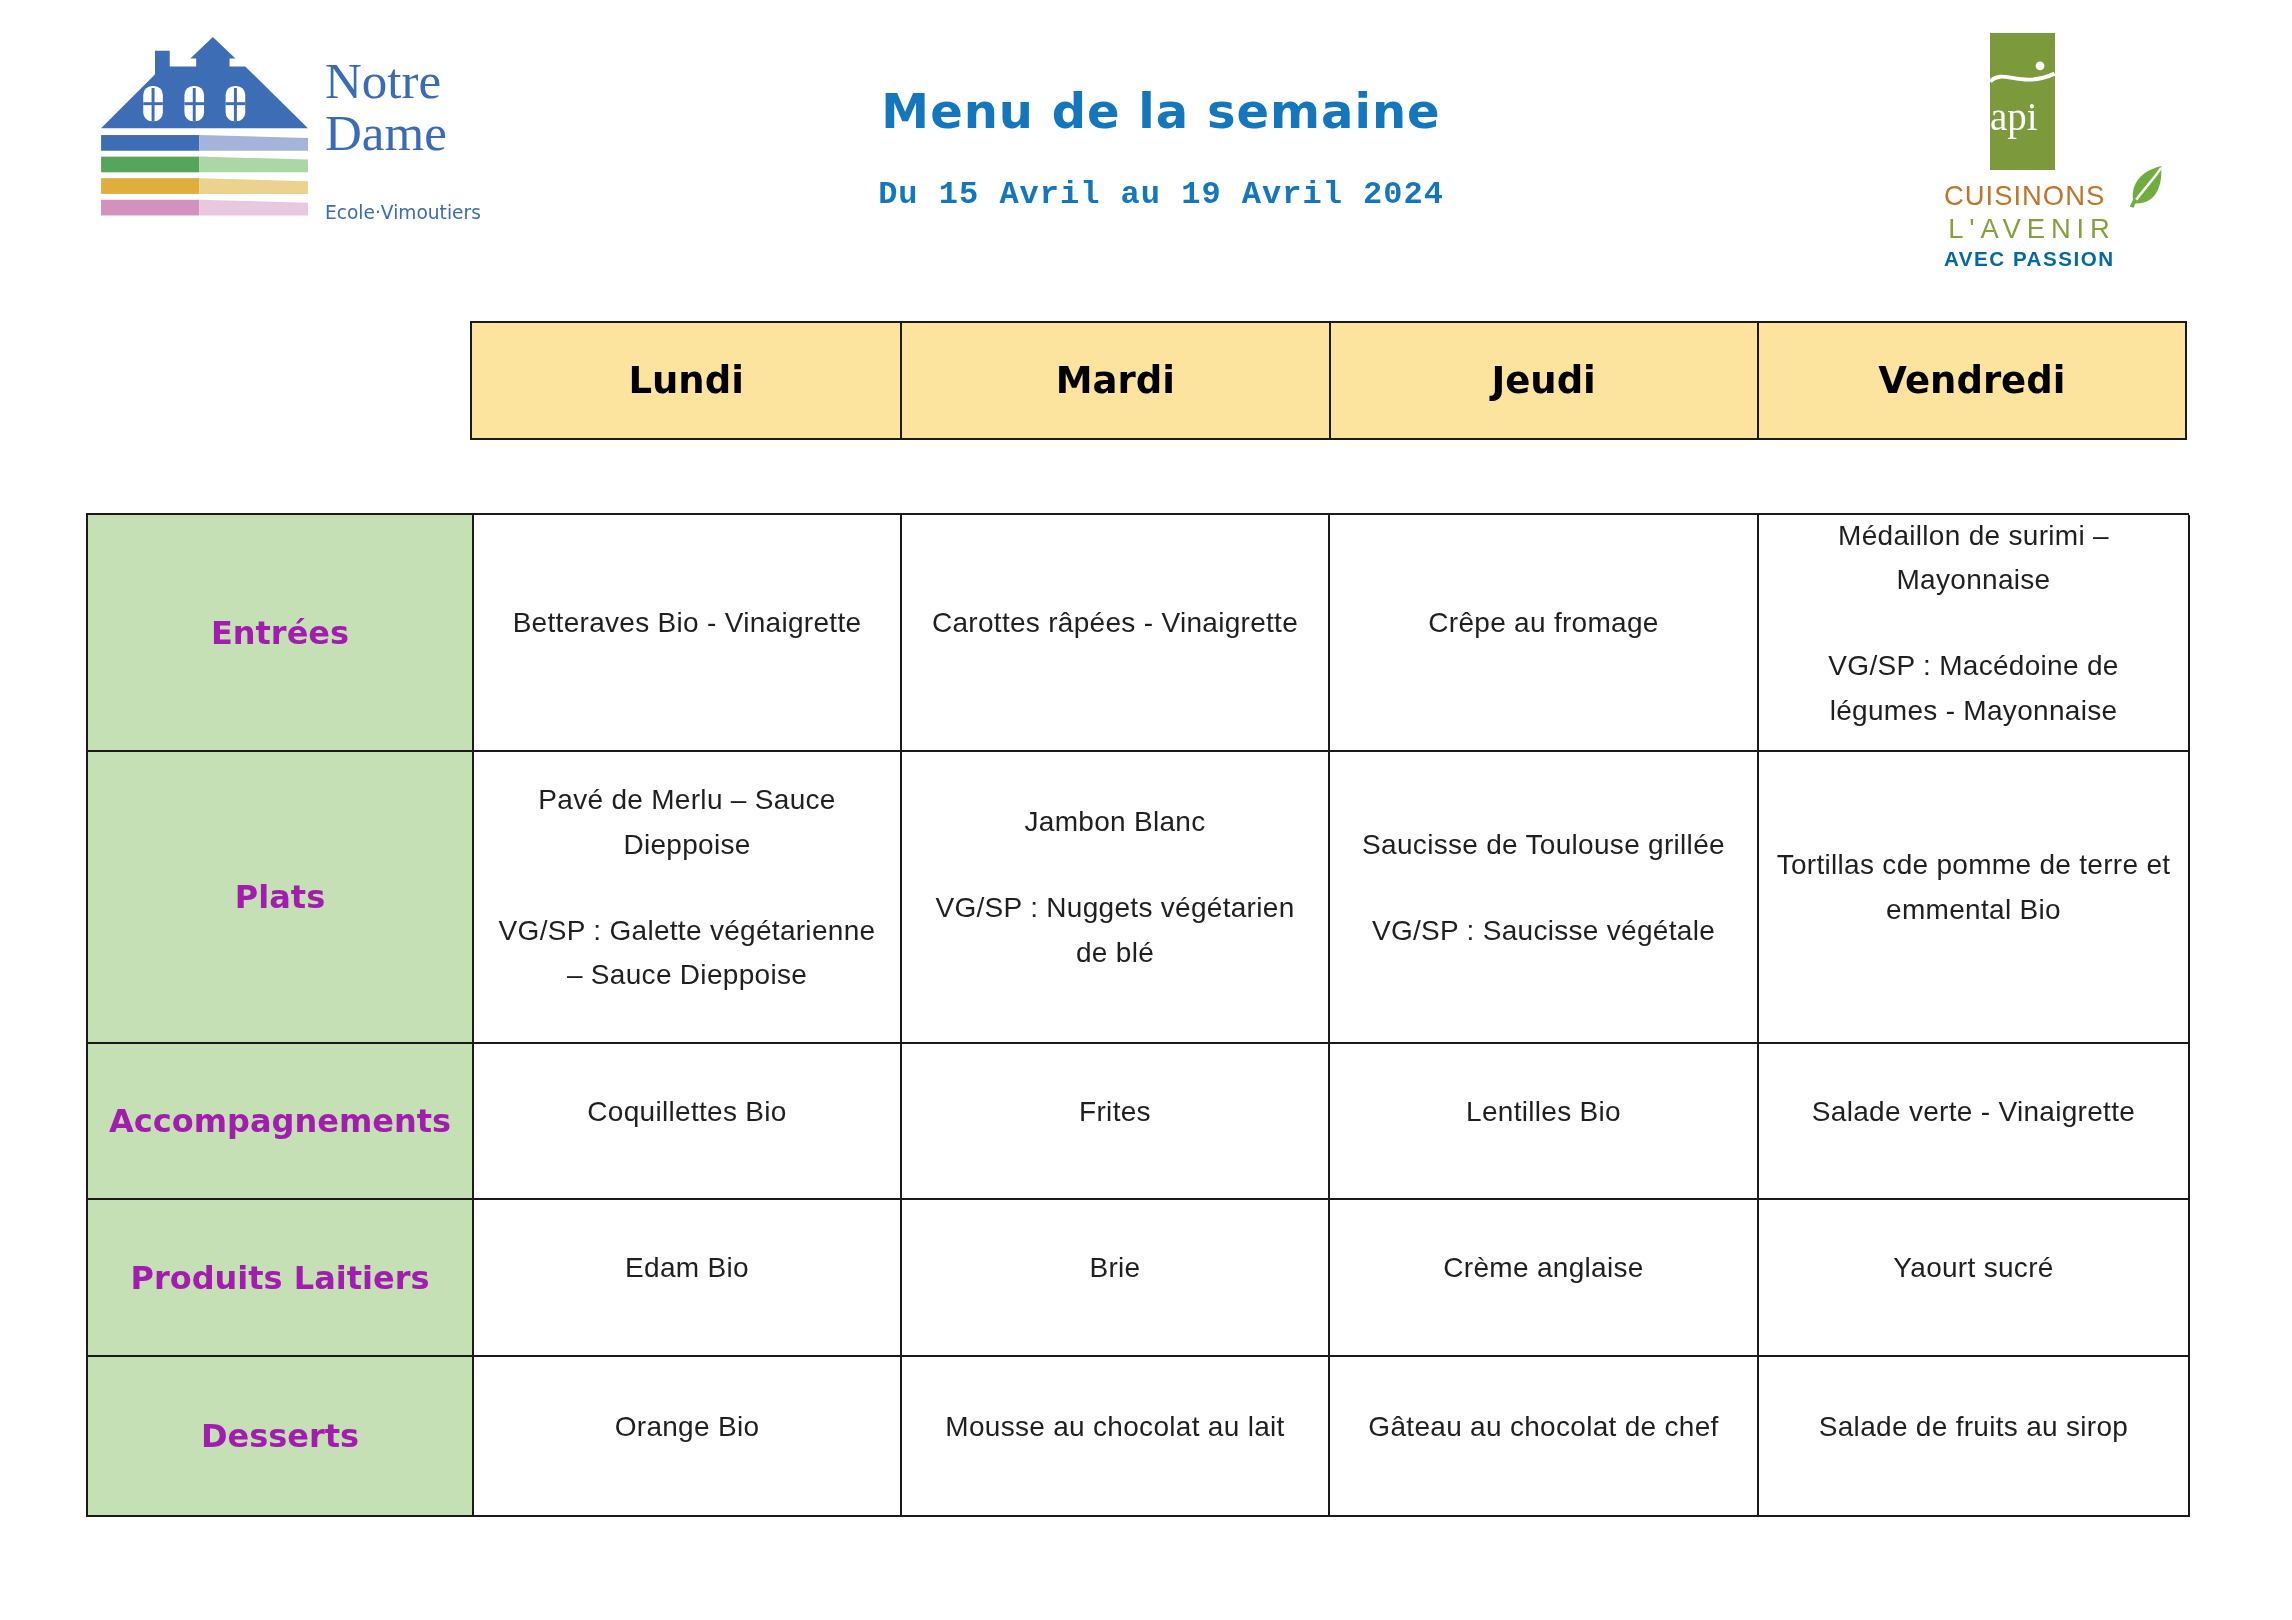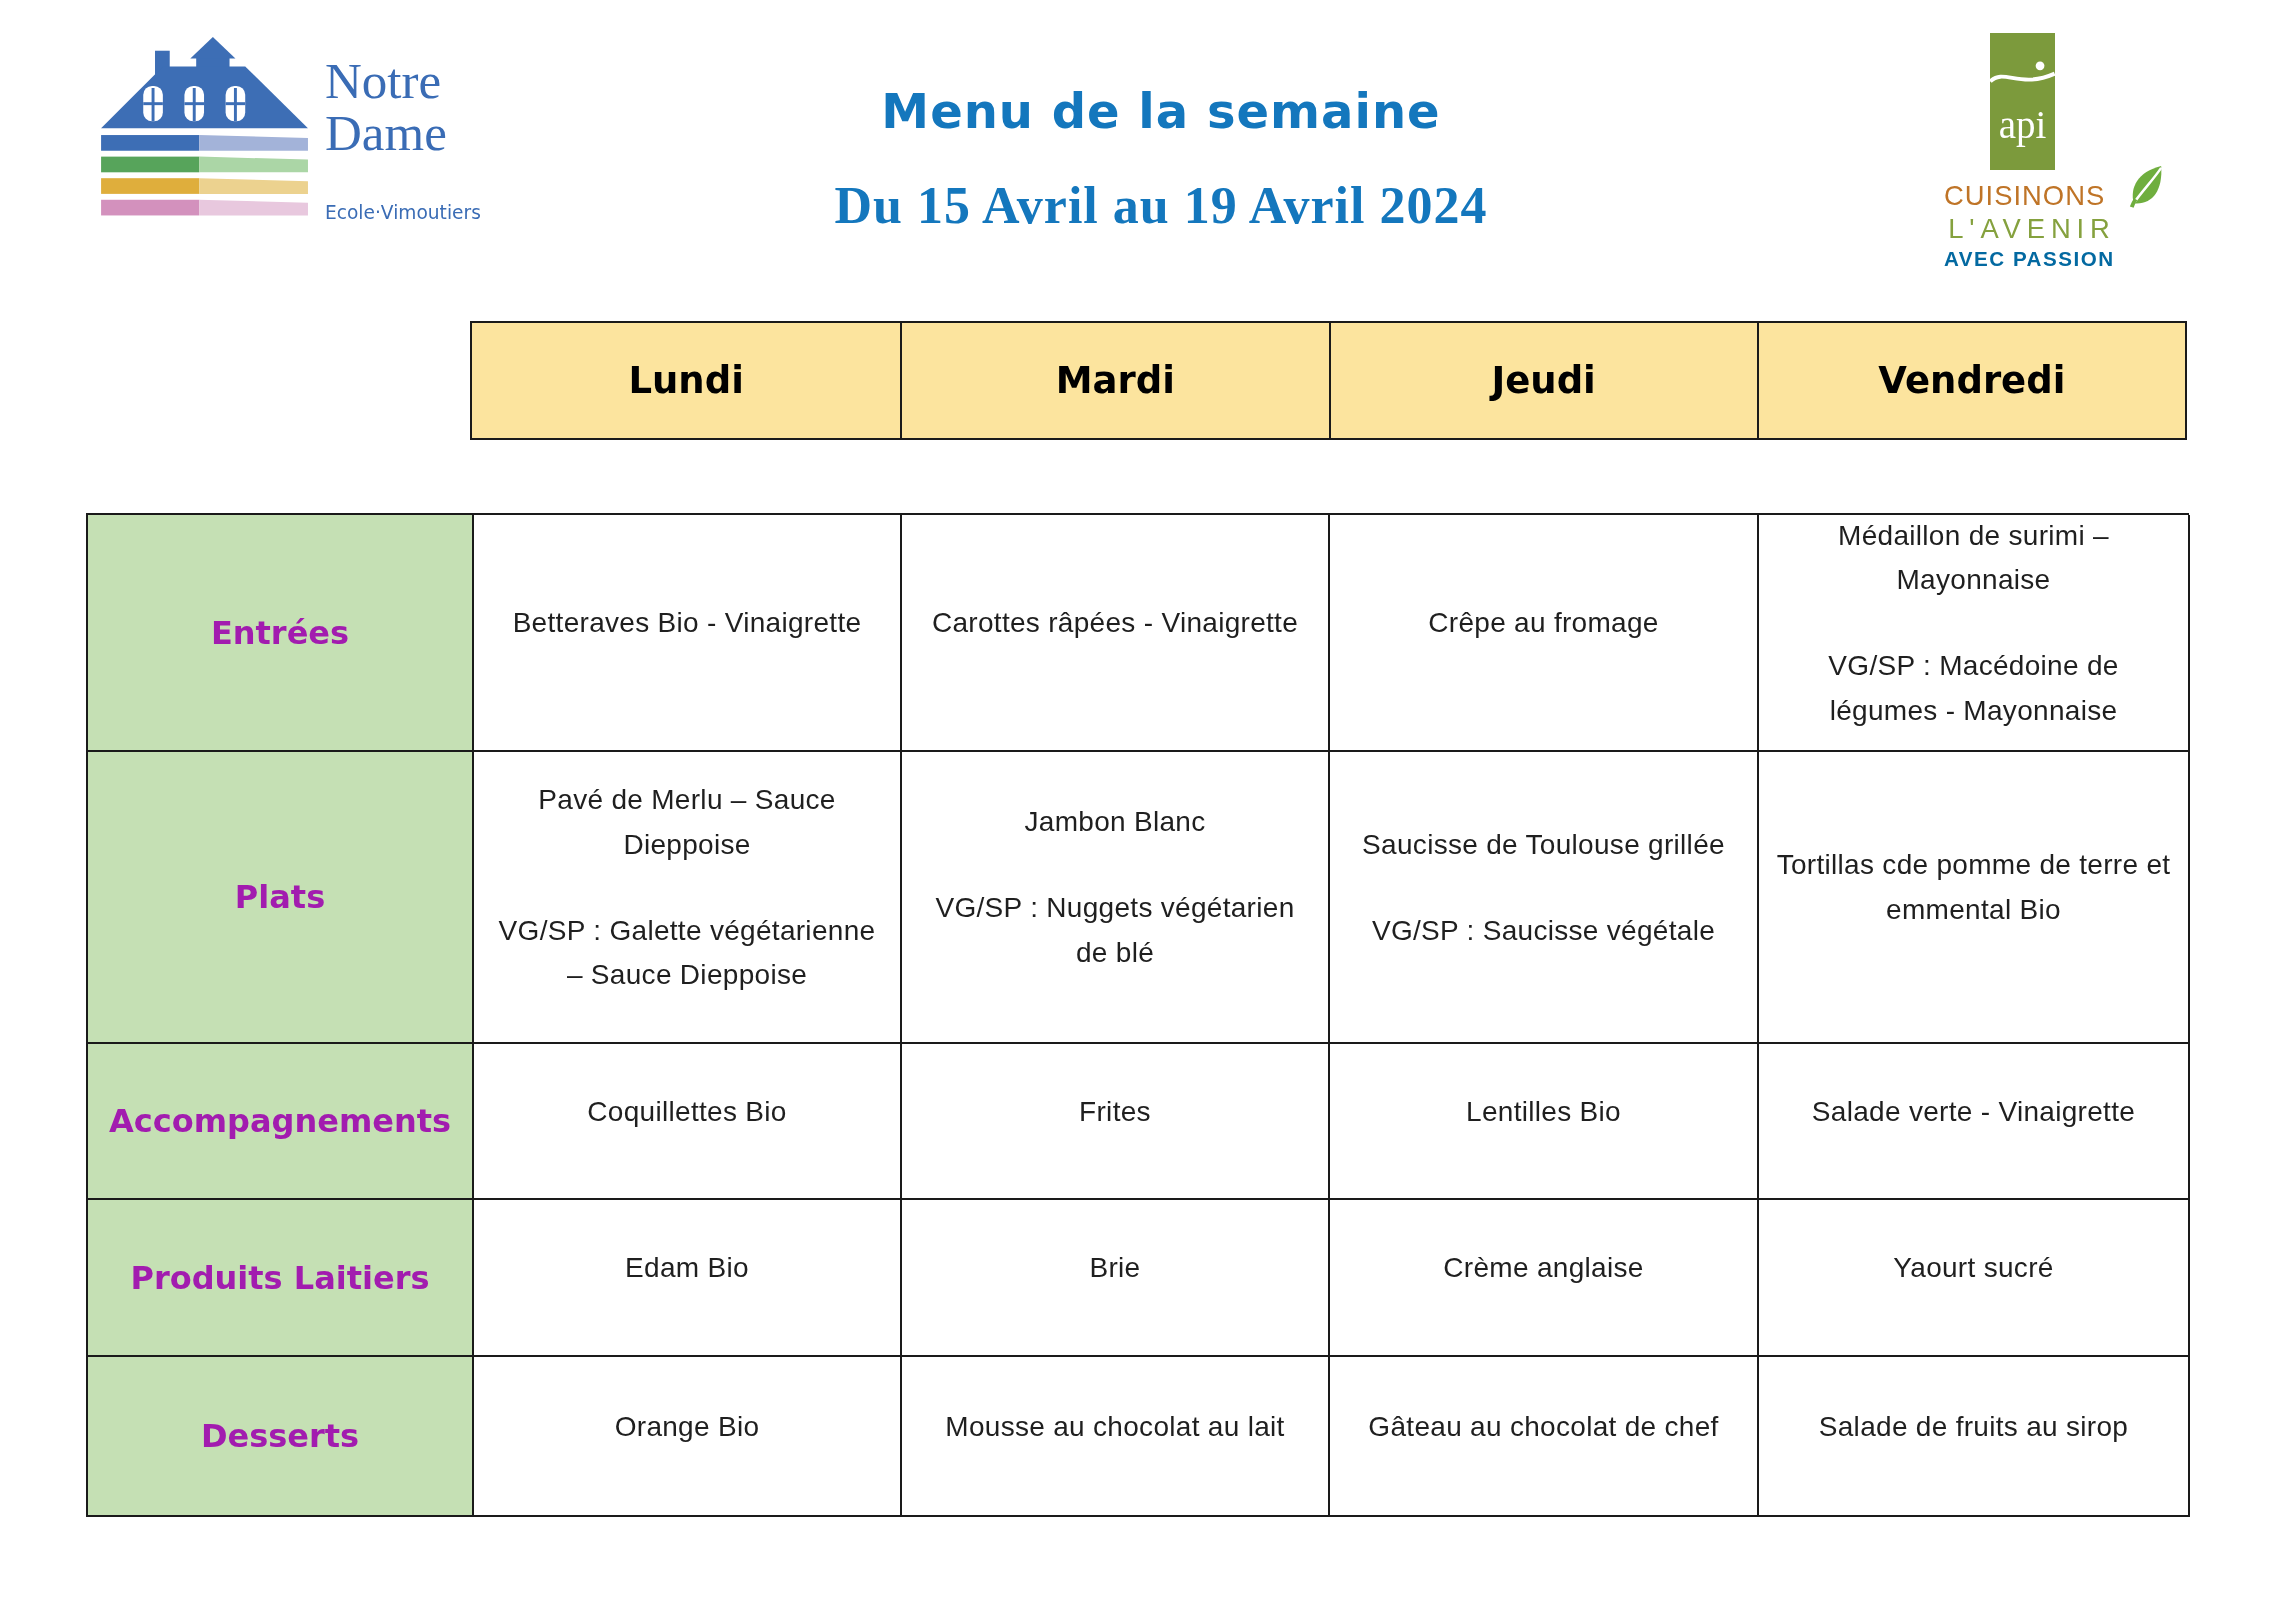--- a/index.html
+++ b/index.html
@@ -11,28 +11,28 @@
   .school-logo{position:absolute;left:98px;top:37px;width:392px;height:201px;}
   .school-logo svg{position:absolute;left:0;top:0;}
   .nd-name{position:absolute;left:227px;top:17.6px;line-height:1.02;
     font-size:51px;color:#3a6cb5;font-family:Liberation Serif, serif;font-weight:400;}
   .nd-sub{position:absolute;left:227px;top:165px;font-size:18.6px;color:#3a6cb5;
     font-family:"DejaVu Sans",sans-serif;}
   
   .title-wrap{position:absolute;left:29px;right:0;top:59px;text-align:center;margin-top:24px;}
   .title-line1{font-size:48px;font-weight:bold;color:#1477bd;
     font-family:"DejaVu Sans",sans-serif;letter-spacing:1px;}
-  .title-line2{margin-top:37px;font-size:52px;font-weight:bold;color:#1477bd;
-    font-family:Liberation Serif, serif;letter-spacing:1px;}
+  .title-line2{margin-top:37px;font-size:32px;font-weight:bold;color:#1477bd;
+    font-family:Liberation Mono, monospace;letter-spacing:1px;}
   
   .api-logo{position:absolute;left:1944px;top:33px;width:250px;height:230px;}
   .api-block{position:absolute;left:46px;top:0;width:65px;height:137px;background:#7c9a3c;}
   .api-block svg{position:absolute;left:0;top:27.4px;}
-  .api-word{position:absolute;left:0;right:0;top:61px;text-align:center;color:#ffffff;
-    font-family:"Liberation Serif",serif;font-size:39px;margin-top:8px;}
+  .api-word{position:absolute;left:0;right:0;top:61px;color:#ffffff;
+    font-family:"Liberation Serif",serif;font-size:39px;}
   .api-line1{position:absolute;left:0;top:147px;width:176px;font-size:27.4px;font-weight:normal;
     color:#bf7427;letter-spacing:1px;}
   .api-line2{position:absolute;left:0;top:180px;width:176px;font-size:27.4px;font-weight:400;
     color:#85a13e;letter-spacing:5.9px;text-align:center;}
   .api-line3{position:absolute;left:0;top:214px;width:196px;font-size:20.6px;font-weight:bold;
     color:#0369a1;letter-spacing:1.5px;}
   .api-leaf{position:absolute;left:174px;top:129px;}
   
   .day-header{position:absolute;left:470px;top:321px;width:1717px;height:119px;
     display:grid;grid-template-columns:repeat(4,1fr);

